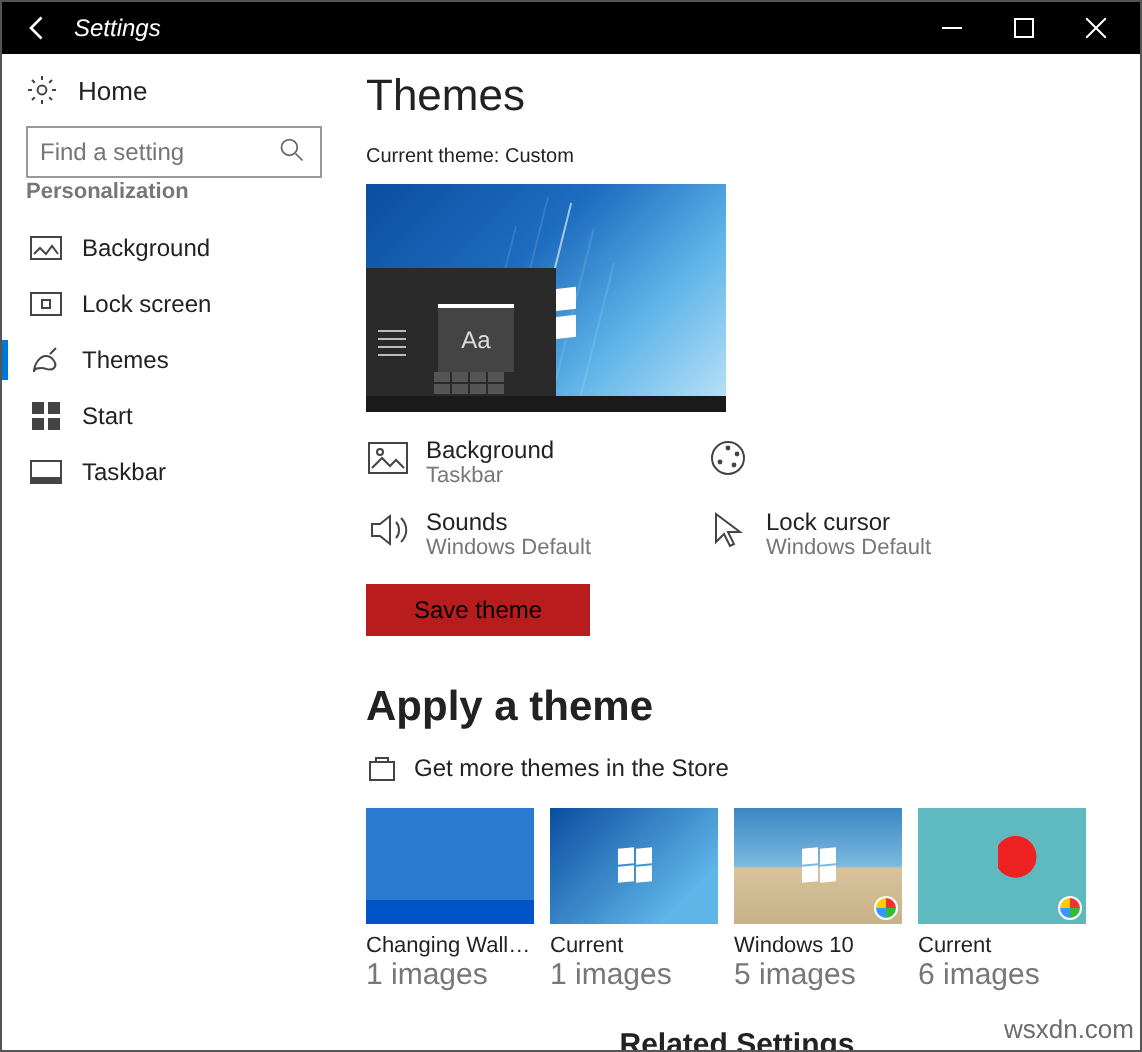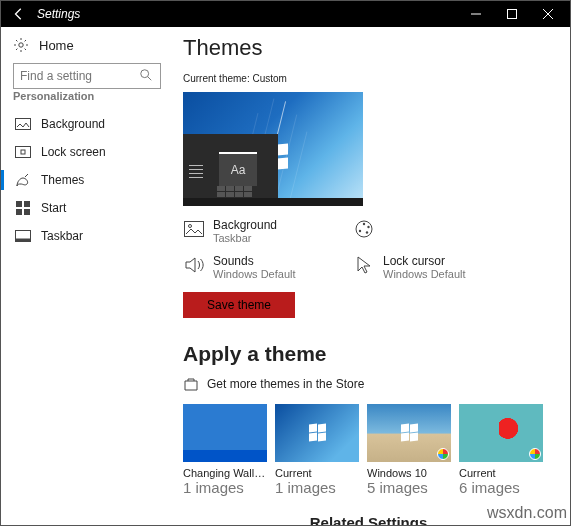--- a/index.html
+++ b/index.html
@@ -52,21 +52,21 @@
 .theme-thumb.t1 { background: linear-gradient(135deg,#0a4ea0 0%,#5fb4e8 80%); position:relative;}
 .theme-thumb.t1 .wl, .theme-thumb.t2 .wl { position:absolute; left:34px; top:20px; display:grid; grid-template-columns:8px 8px; grid-gap:1px;}
 .theme-thumb .wl span{width:8px;height:8px;background:#fff;transform:skewY(-6deg);}
 .theme-thumb.t2 { background: linear-gradient(180deg,#3a87c4 0%,#7bb9de 50%,#d8c39a 52%,#c6b188 100%);}
 .theme-thumb.t3 { background:#5fbabf; }
 .theme-thumb.t3::before{content:"";position:absolute;left:40px;top:14px;width:22px;height:26px;background:radial-gradient(circle at 40% 40%,#e22 0%,#e22 50%,transparent 52%);border-radius:4px;}
 .theme-thumb .badge { position:absolute; right:2px; bottom:2px; width:12px;height:12px;border-radius:50%; background:conic-gradient(#e33 0 90deg,#3b3 90deg 180deg,#39f 180deg 270deg,#fc0 270deg 360deg); border:1px solid #fff;}
 .theme-name { font-size:11px; margin-top:5px; white-space:nowrap; overflow:hidden; text-overflow:ellipsis;}
 .theme-sub { font-size:15px; color:#777; }
 .related { font-size:15px; font-weight:600; margin-top:18px;text-align:center; }
-.watermark { position:absolute; right:4px; bottom:4px; font-size:16px; color:#6b6b6b; font-family:Arial,sans-serif; }
+.watermark { position:absolute; right:4px; bottom:4px; font-size:13px; color:#6b6b6b; font-family:Arial,sans-serif; }
 svg { display:block; }
 </style>
 </head>
 <body>
 
 <div class="window">
   <div class="titlebar">
     <div class="back">
       <svg width="14" height="14" viewBox="0 0 16 16">
           <path d="M10 2 4 8l6 6" stroke="#fff" stroke-width="1.5" fill="none"></path>

